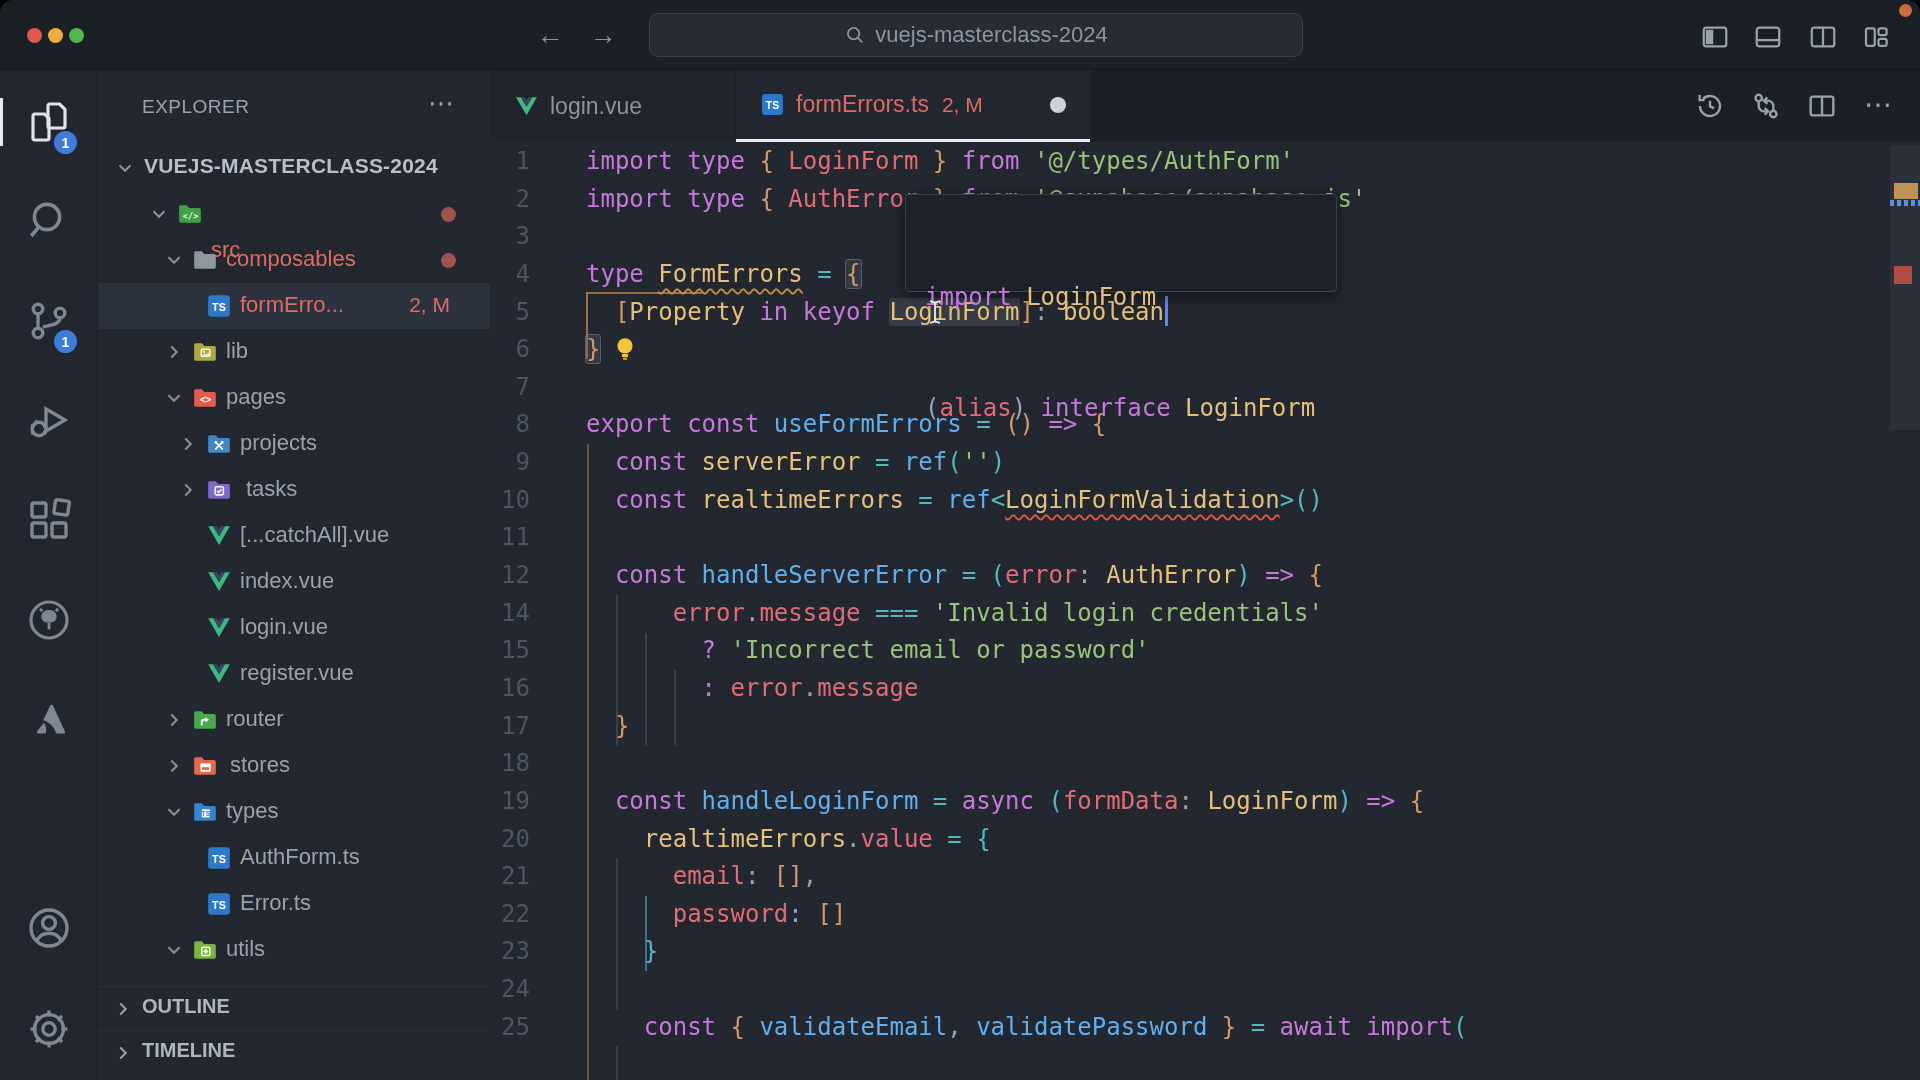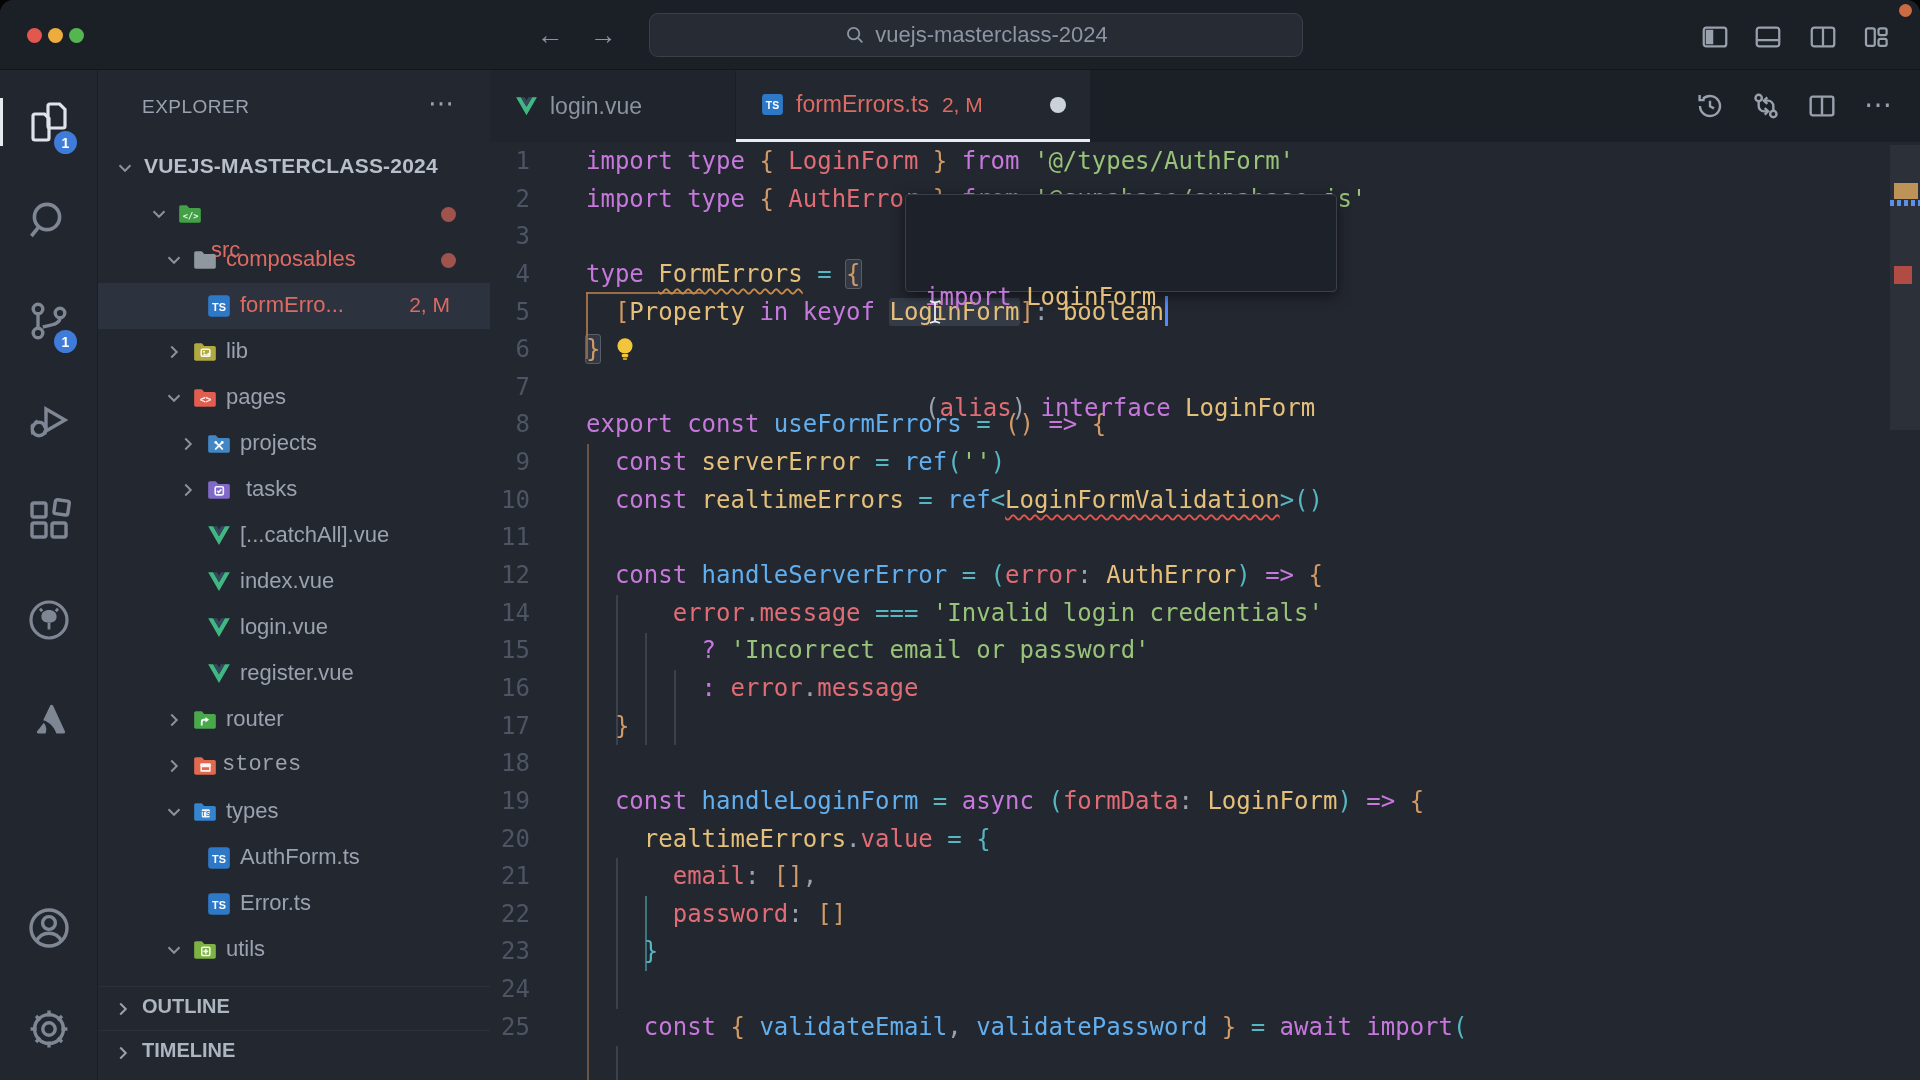--- a/index.html
+++ b/index.html
@@ -318,21 +318,21 @@
           </div>
           <div class="tree-row" style="top: 673px;">
             <span class="tr-chev" style="left: 65px;"><svg viewBox="0 0 24 24" fill="none" stroke="currentColor" stroke-width="2.2">
                 <polyline points="9 6 15 12 9 18"></polyline>
               </svg></span>
             <span class="tr-icon" style="left: 94px;"><svg viewBox="0 0 24 24">
                 <path d="M2 5.6C2 4.7 2.7 4 3.6 4H9l2.3 2.4h9.1c.9 0 1.6.7 1.6 1.6v10.4c0 .9-.7 1.6-1.6 1.6H3.6C2.7 20 2 19.3 2 18.4Z" fill="#e0694f"></path>
                 <path d="M8.5 12.5h8v4h-8z" fill="none" stroke="#fff" stroke-width="1.4" opacity=".92"></path>
                 <path d="M8 9.5h9l.8 2.5h-10.6z" fill="#ffffff" opacity=".92"></path>
               </svg></span>
-            <span class="tr-label" style="left: 124px; font-family: Liberation Mono, monospace;">stores</span>
+            <span class="tr-label" style="left: 132px;">stores</span>
           </div>
           <div class="tree-row" style="top: 719px;">
             <span class="tr-chev" style="left: 65px;"><svg viewBox="0 0 24 24" fill="none" stroke="currentColor" stroke-width="2.2">
                 <polyline points="6 9 12 15 18 9"></polyline>
               </svg></span>
             <span class="tr-icon" style="left: 94px;"><svg viewBox="0 0 24 24">
                 <path d="M2 5.6C2 4.7 2.7 4 3.6 4H9l2.3 2.4h9.1c.9 0 1.6.7 1.6 1.6v10.4c0 .9-.7 1.6-1.6 1.6H3.6C2.7 20 2 19.3 2 18.4Z" fill="#3584cf"></path>
                 <rect x="9" y="9.5" width="7.5" height="7.5" rx="1" fill="#fff" opacity=".92"></rect>
                 <text x="12.8" y="15.6" text-anchor="middle" font-size="6.5" font-weight="bold" fill="#3584cf" font-family="Liberation Sans,sans-serif">TS</text>
               </svg></span>

